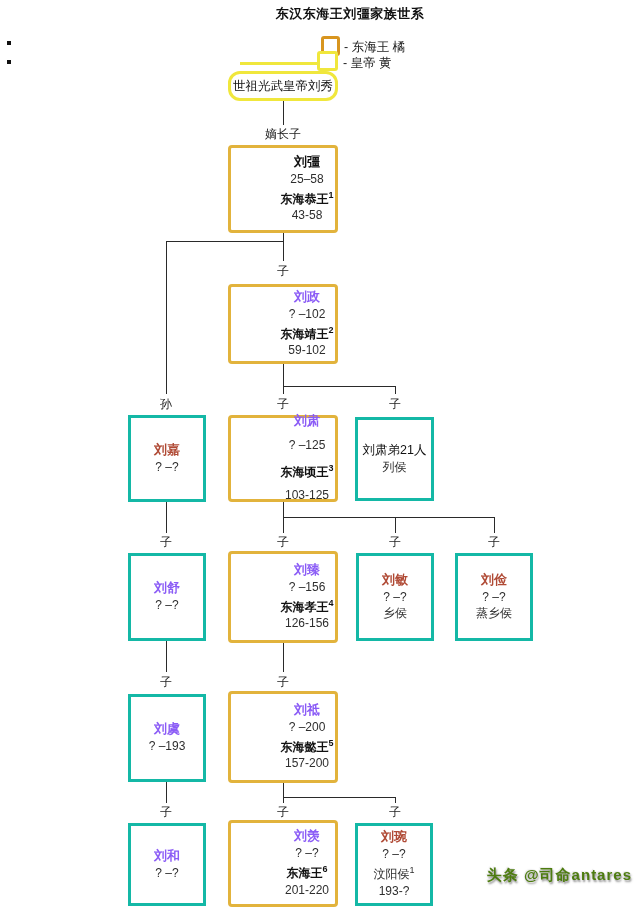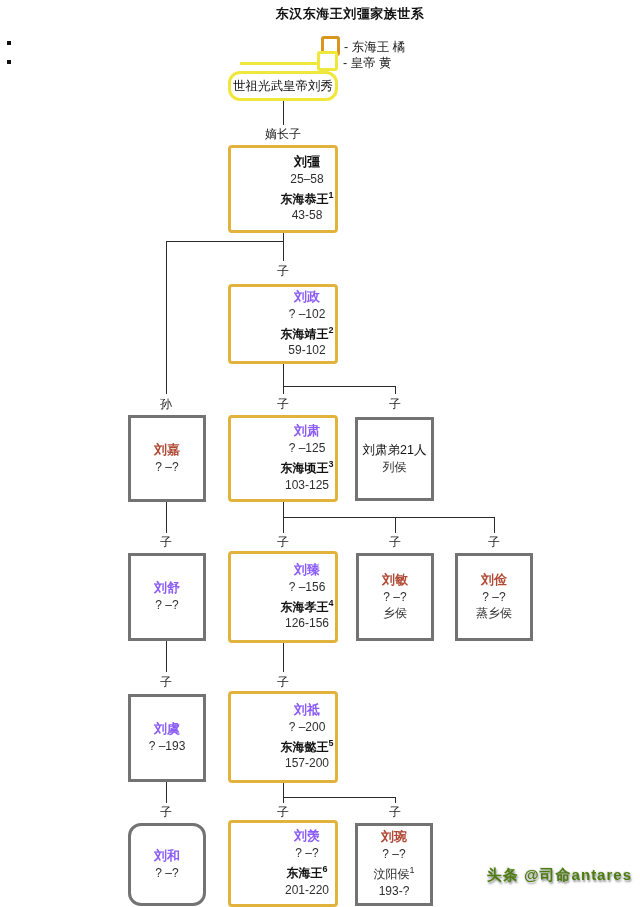--- a/index.html
+++ b/index.html
@@ -17,21 +17,21 @@
   .swatch.yellow { border:3px solid #f0e73c; }
   .legend-label { position:absolute; font-size:12.5px; color:#222; white-space:nowrap; }
   .yellow-connector { position:absolute; background:#f0e73c; }
 
   
   .box { position:absolute; box-sizing:border-box; background:#fff; display:flex;
          flex-direction:column; align-items:center; justify-content:center; gap:3px;
          text-align:center; line-height:1.15; }
   .b-yellow { border:3px solid #f0e73c; border-radius:12px; }
   .b-gold   { border:3px solid #e2b33c; border-radius:4px;padding-left:48px; }
-  .b-black  { border:3px solid #737373; }
+  .b-black  { border:3px solid #14b8a6; }
   .name { font-size:13px; font-weight:bold; color:#111; }
   .name.blue { color:#8b5cf6; }
   .name.red  { color:#b04a35; }
   .name.plain { font-weight:normal; font-size:12.5px; }
   .sub { font-size:12px; color:#2e2e2e; }
   .ttl { font-size:12px; font-weight:bold; color:#111; }
   .ttl-plain { font-size:12px; font-weight:normal; color:#2e2e2e; }
   sup { font-size:9px; }
 
   
@@ -110,21 +110,21 @@
     <span class="sub">? –102</span>
     <span class="ttl"><span>东海靖王</span><sup>2</sup></span>
     <span class="sub">59-102</span>
   </div>
 
   <div class="box b-black" style="left:128px; top:415px; width:78px; height:87px;">
     <span class="name red">刘嘉</span>
     <span class="sub">? –?</span>
   </div>
 
-  <div class="box b-gold" style="left:228px; top:415px; width:110px; height:87px;">
+  <div class="box b-gold" style="left:228px; top:415px; width:110px; height:87px;gap:10px;">
     <span class="name blue">刘肃</span>
     <span class="sub">? –125</span>
     <span class="ttl"><span>东海顷王</span><sup>3</sup></span>
     <span class="sub">103-125</span>
   </div>
 
   <div class="box b-black" style="left:355px; top:417px; width:79px; height:84px;">
     <span class="name plain">刘肃弟21人</span>
     <span class="ttl-plain">列侯</span>
   </div>
@@ -158,21 +158,21 @@
     <span class="sub">? –193</span>
   </div>
 
   <div class="box b-gold" style="left:228px; top:691px; width:110px; height:92px;">
     <span class="name blue">刘祗</span>
     <span class="sub">? –200</span>
     <span class="ttl"><span>东海懿王</span><sup>5</sup></span>
     <span class="sub">157-200</span>
   </div>
 
-  <div class="box b-black" style="left:128px; top:823px; width:78px; height:83px;border-radius:13px;">
+  <div class="box b-black" style="left:128px; top:823px; width:78px; height:83px;">
     <span class="name blue">刘和</span>
     <span class="sub">? –?</span>
   </div>
 
   <div class="box b-gold" style="left:228px; top:820px; width:110px; height:87px;">
     <span class="name blue">刘羡</span>
     <span class="sub">? –?</span>
     <span class="ttl"><span>东海王</span><sup>6</sup></span>
     <span class="sub">201-220</span>
   </div>

